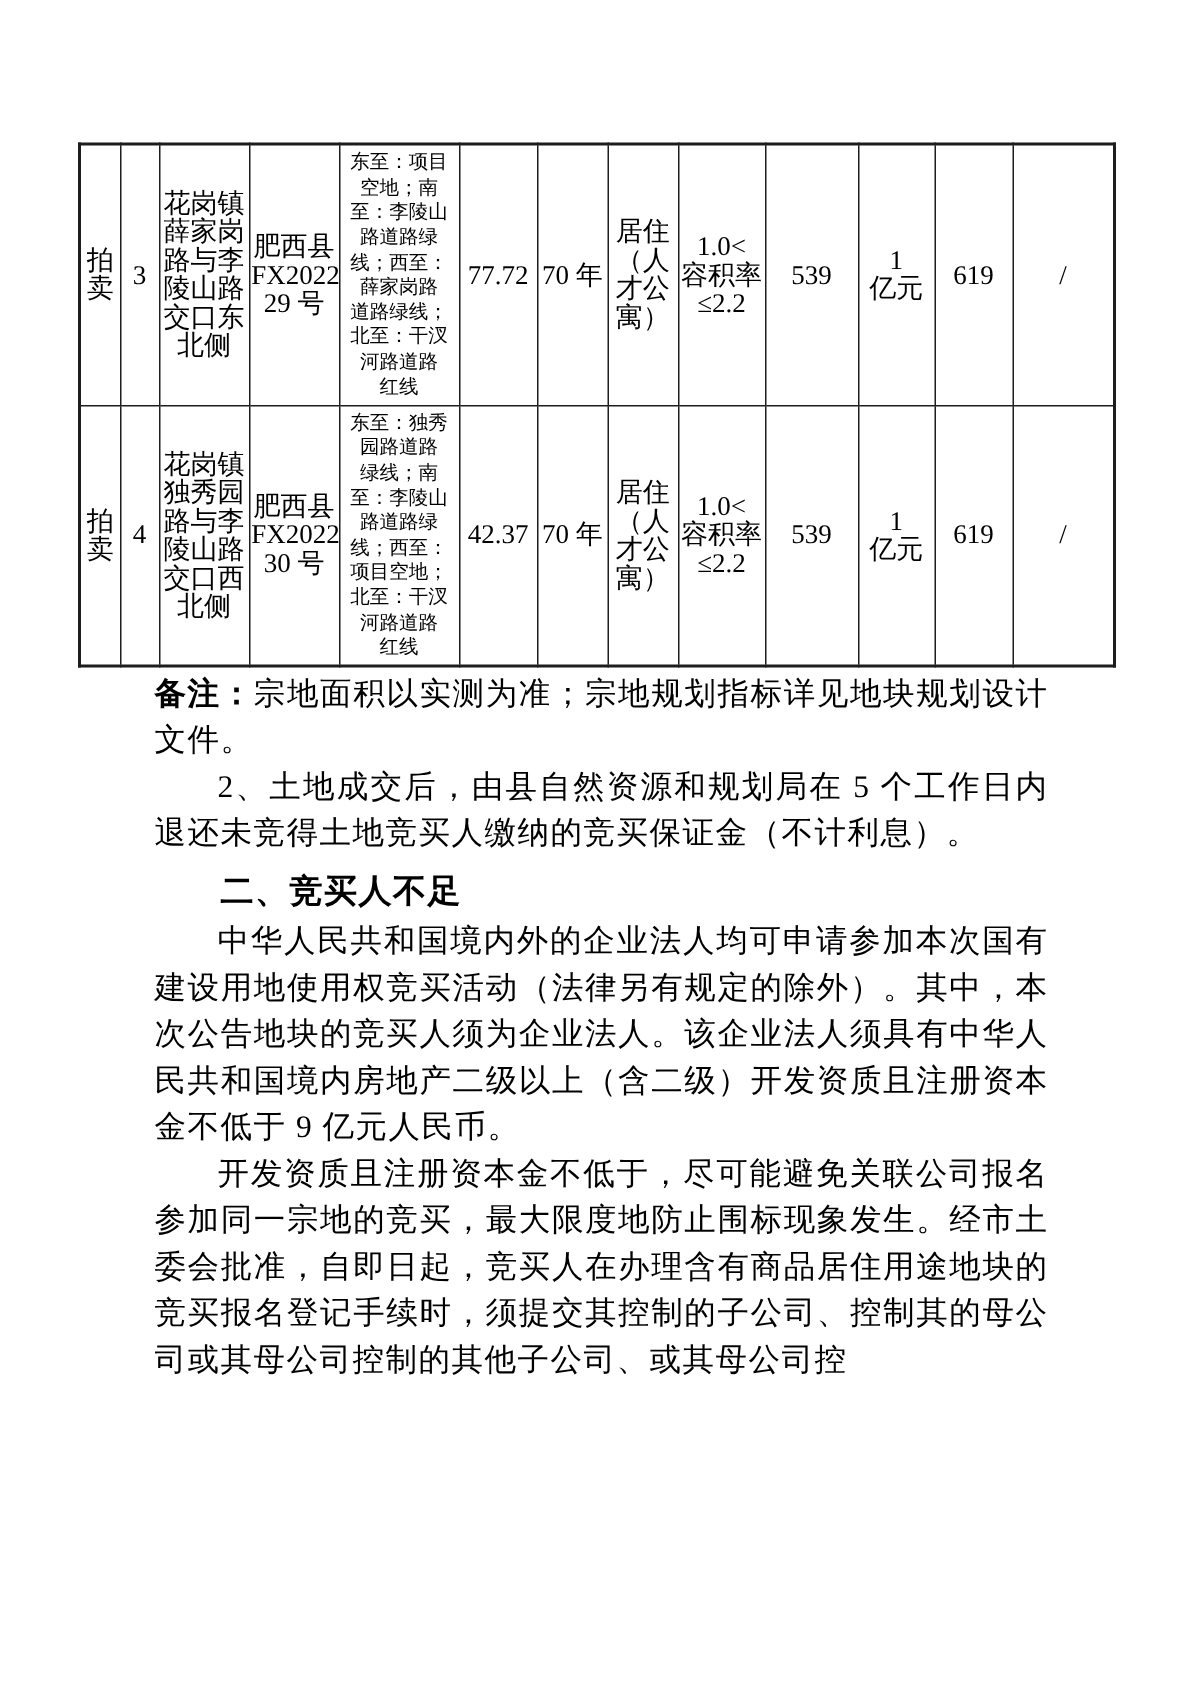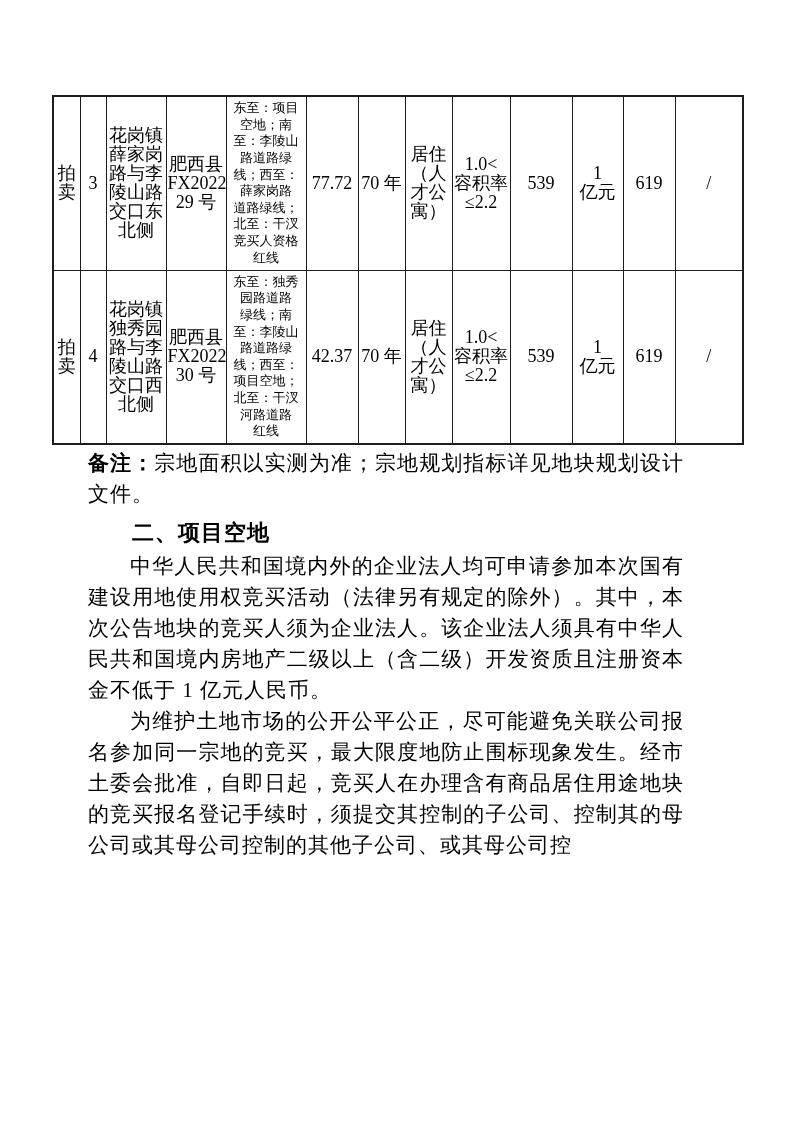--- a/index.html
+++ b/index.html
@@ -36,21 +36,21 @@
     padding: 0 1px;
     overflow: hidden;
   }
   table.parcel-table td.cell-boundaries {
     font-size: 13px;
     line-height: 16.6px;
   }
 
   
   .text-block {
-    position: absolute; left: 88px; top: 447px;
+    position: absolute; left: 103px; top: 447px;
     width: 596px;
     font-size: 21px;
     line-height: 31px;
     letter-spacing: 1px;
     text-align: justify;
   }
   .text-block p { margin: 0; }
   .text-block p.indent { text-indent: 2em; }
   .note-label {
     font-family: "Liberation Sans", sans-serif;
@@ -103,21 +103,21 @@
 FX2022
 29 号</td>
         <td class="cell-boundaries">东至：项目
 空地；南
 至：李陵山
 路道路绿
 线；西至：
 薛家岗路
 道路绿线；
 北至：干汊
-竞买人资格
+河路道路
 红线</td>
         <td>77.72</td>
         <td>70 年</td>
         <td>居住
 （人
 才公
 寓）</td>
         <td>1.0&lt;
 容积率
 ≤2.2</td>
@@ -163,18 +163,19 @@
         <td>1
 亿元</td>
         <td>619</td>
         <td>/</td>
       </tr>
     </tbody>
   </table>
 
   <div class="text-block">
     <p class="note"><span class="note-label">备注：</span><span>宗地面积以实测为准；宗地规划指标详见地块规划设计文件。</span></p>
-    <h2 class="section-heading">二、项目空地</h2>
-    <p class="indent">中华人民共和国境内外的企业法人均可申请参加本次国有建设用地使用权竞买活动（法律另有规定的除外）。其中，本次公告地块的竞买人须为企业法人。该企业法人须具有中华人民共和国境内房地产二级以上（含二级）开发资质且注册资本金不低于 1 亿元人民币。</p>
-    <p class="indent">为维护土地市场的公开公平公正，尽可能避免关联公司报名参加同一宗地的竞买，最大限度地防止围标现象发生。经市土委会批准，自即日起，竞买人在办理含有商品居住用途地块的竞买报名登记手续时，须提交其控制的子公司、控制其的母公司或其母公司控制的其他子公司、或其母公司控</p>
+    <p class="indent">2、土地成交后，由县自然资源和规划局在 5 个工作日内退还未竞得土地竞买人缴纳的竞买保证金（不计利息）。</p>
+    <h2 class="section-heading">二、竞买人不足</h2>
+    <p class="indent">中华人民共和国境内外的企业法人均可申请参加本次国有建设用地使用权竞买活动（法律另有规定的除外）。其中，本次公告地块的竞买人须为企业法人。该企业法人须具有中华人民共和国境内房地产二级以上（含二级）开发资质且注册资本金不低于 9 亿元人民币。</p>
+    <p class="indent">开发资质且注册资本金不低于，尽可能避免关联公司报名参加同一宗地的竞买，最大限度地防止围标现象发生。经市土委会批准，自即日起，竞买人在办理含有商品居住用途地块的竞买报名登记手续时，须提交其控制的子公司、控制其的母公司或其母公司控制的其他子公司、或其母公司控</p>
   </div>
 
 </div>
 
 </body></html>

